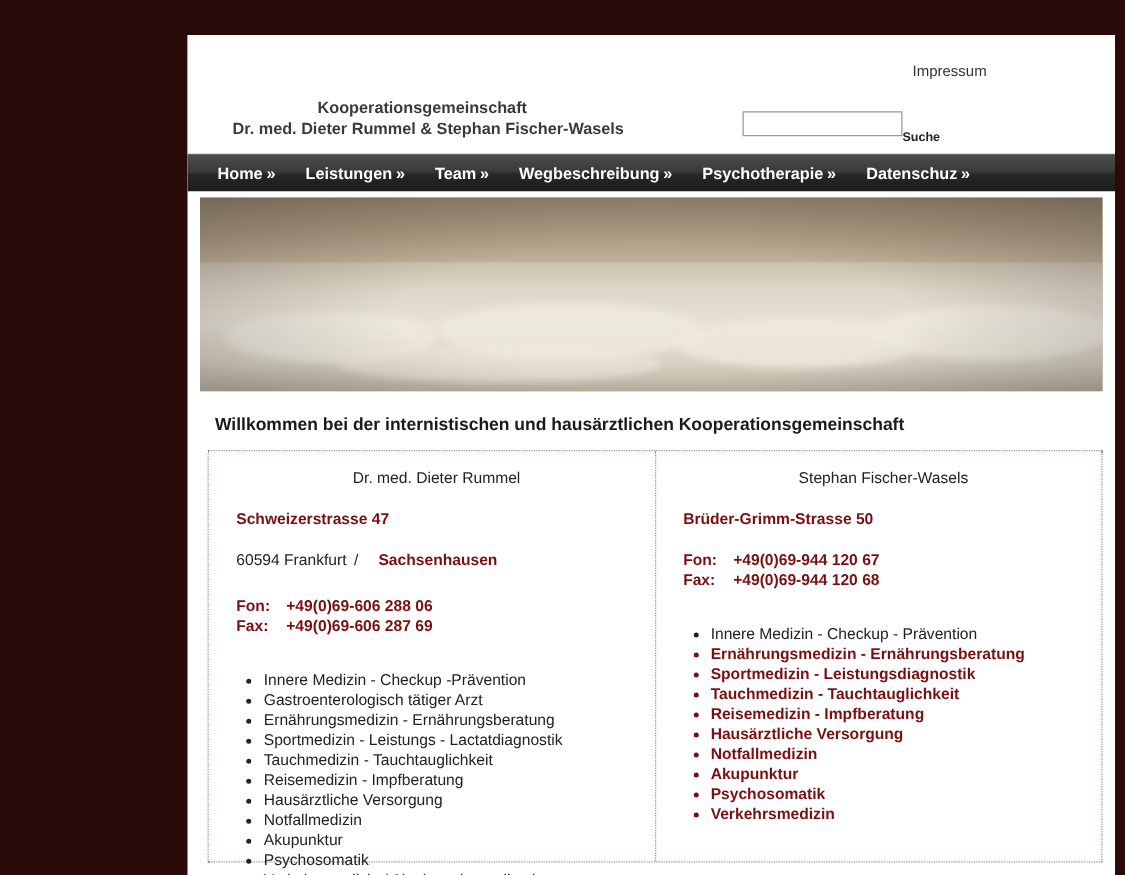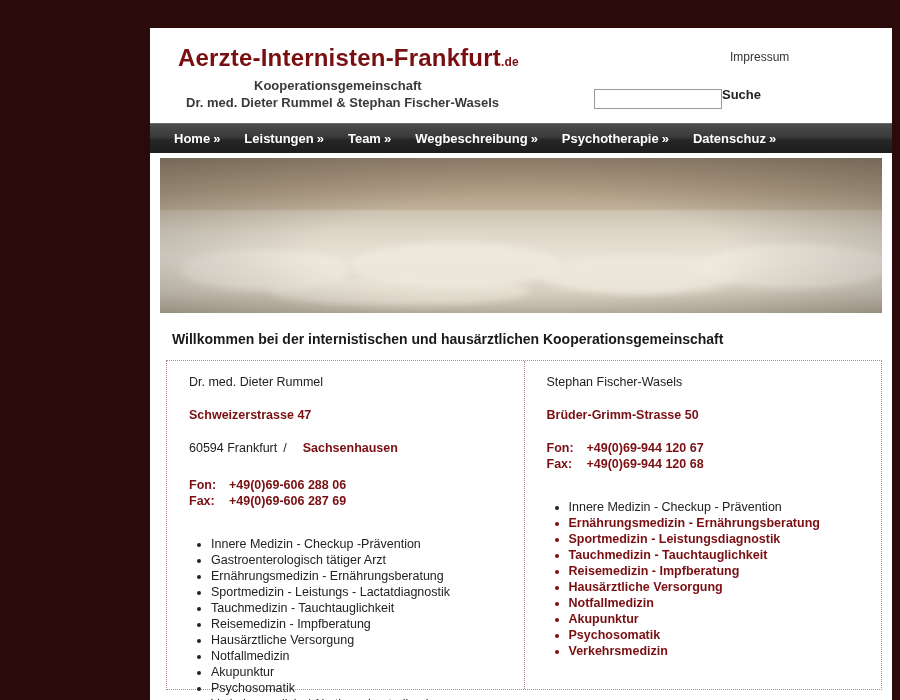--- a/index.html
+++ b/index.html
@@ -77,22 +77,22 @@
     height: 18px;
     border: 1px solid #9a9a9a;
     background: #ffffff;
     font-size: 12px;
     padding: 0 3px;
     font-family: "Liberation Sans", sans-serif;
   }
   .search-label {
     position: absolute;
     left: 572px;
-    top: 59px;
-    font-size: 13px;
+    top: 77px;
+    font-size: 10px;
     font-weight: bold;
     color: #222;
   }
   
   .nav {
     height: 29px;
     background: linear-gradient(to bottom, #4c4c4c 0%, #3a3a3a 45%, #262626 55%, #1d1d1d 100%);
     position: relative;
     border-top: 1px solid #6a6a6a;
   }
@@ -171,20 +171,21 @@
     position: relative;
   }
   .card.left {
     border-right: 1px dotted #b08a8a;
   }
   .doc-name {
     font-size: 12.5px;
     color: #222;
     font-weight: normal;
     margin-bottom: 19px;
+    text-align: center;
   }
   .street {
     font-size: 12.5px;
     font-weight: bold;
     color: #7a0f12;
     margin-bottom: 19px;
   }
   .city {
     font-size: 12.5px;
     color: #222;
@@ -233,23 +234,20 @@
     color: #222;
     font-weight: normal;
   }
 </style>
 </head>
 <body>
 
 <div class="page">
 
   <div class="header">
-    <div class="logo">
-      <span>Aerzte-Internisten-Frankfurt</span><span class="tld">.de</span>
-    </div>
     <div class="subtitle1">Kooperationsgemeinschaft</div>
     <div class="subtitle2">Dr. med. Dieter Rummel  &amp;  Stephan Fischer-Wasels</div>
     <a class="impressum" href="#">Impressum</a>
     <input class="search-box" type="text" placeholder="" style="">
     <div class="search-label">Suche</div>
   </div>
 
   <div class="nav">
     <div class="nav-inner">
       <a class="nav-item" href="#"><span>Home</span><span class="chev">»</span></a>

